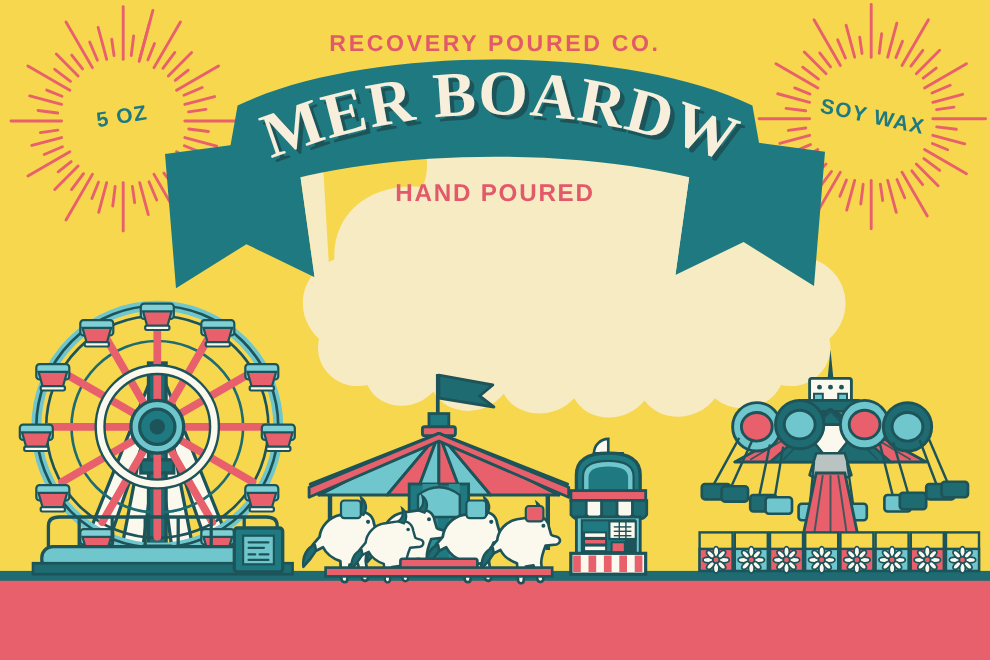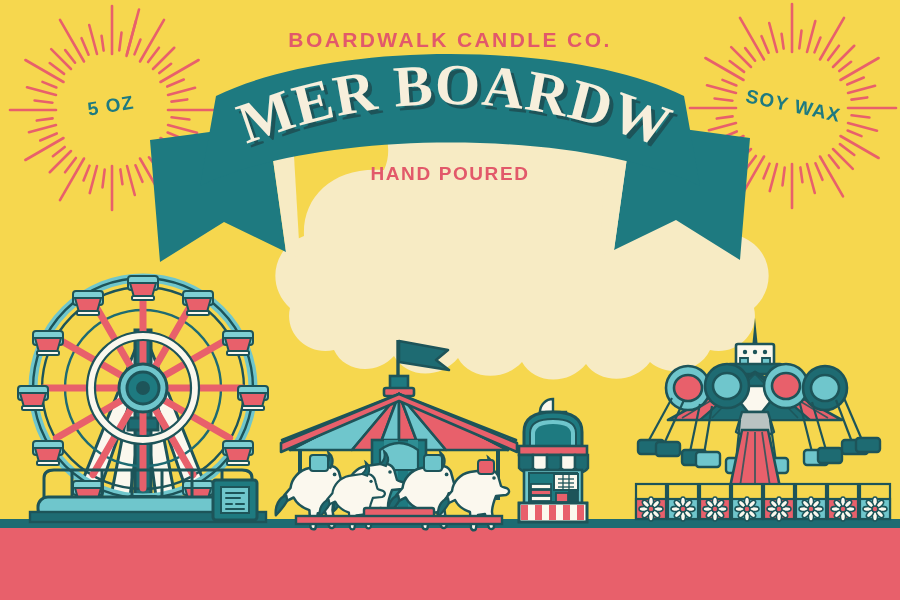--- a/index.html
+++ b/index.html
@@ -13,21 +13,21 @@
   
   .txt{position:absolute;margin:0;white-space:nowrap;}
 
   #brand{
     left:0;top:28px;width:900px;text-align:center;
     font-size:21px;letter-spacing:2.4px;font-weight:700;
     color:#E2596A;
   }
   #hand{
     left:0;top:163px;width:900px;text-align:center;
-    font-size:19px;letter-spacing:1.6px;font-weight:700;
+    font-size:22px;letter-spacing:1.6px;font-weight:700;
     color:#E2596A;
   }
   #notes{
     left:150px;top:203px;width:600px;text-align:center;white-space:normal;
     font-size:20px;line-height:28px;color:#2E6670;font-weight:500;
   }
   .badge-txt{
     font-size:19px;font-weight:700;fill:#1E7A80;letter-spacing:1.2px;
   }
   .title-txt{
@@ -800,21 +800,21 @@
         <g transform="translate(875,509)">
                 <use href="#rosette"></use>
               </g>
       </g>
     </g>
   </g>
 
   </g>
 </svg>
 
-<p class="txt" id="brand">BOARDWALK CANDLE CO.</p>
+<p class="txt" id="brand">RECOVERY POURED CO.</p>
 
 <p class="txt" id="hand">HAND POURED</p>
 
 <div id="notes">
   <div>Fragrance Notes:</div>
   <div>candied apple, ocean air,</div>
   <div>sweet glazed popcorn,</div>
   <div>saltwater taffy, sea salt &amp; caramel</div>
   <div>and sweet cream</div>
 </div>

